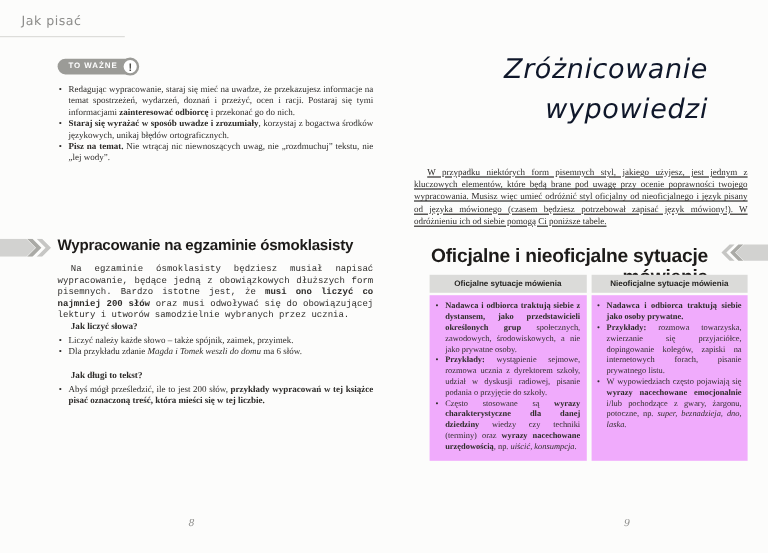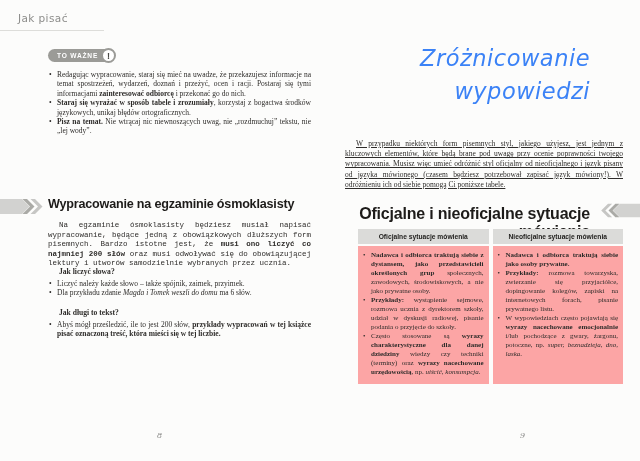--- a/index.html
+++ b/index.html
@@ -71,40 +71,40 @@
     position:absolute;top:431px;font-family:"DejaVu Serif", serif;
     font-style:italic;font-size:8px;color:#8d8d8b;
   }
   .pn-left{left:157px;}
   .pn-right{left:200px;}
 
   
   .chapter-title{
     position:absolute;top:42px;right:50px;margin:0;text-align:right;
     font-family:"DejaVu Sans", sans-serif;font-style:italic;font-weight:normal;
-    font-size:22.5px;line-height:33px;color:#3b82f6;letter-spacing:.5px;
+    font-size:22.5px;line-height:33px;color:#0f172a;letter-spacing:.5px;
   }
   .right-intro{position:absolute;left:25px;top:139px;width:278px;line-height:10.2px;text-decoration:underline;}
   .table-heading{
     position:absolute;right:50px;top:205px;margin:0;text-align:right;
     font-family:"Liberation Sans", sans-serif;font-weight:bold;
     font-size:16px;color:#1d1b19;letter-spacing:-.2px;
   }
   .speech-table{
     position:absolute;left:38px;top:229px;width:265px;
     display:flex;gap:4px;
   }
   .speech-col{flex:1;display:flex;flex-direction:column;}
   .col-header{
     background:#dbdbd9;color:#232220;text-align:center;
     font-family:"Liberation Sans", sans-serif;font-weight:bold;font-size:6.7px;
     line-height:15px;height:15px;
   }
   .col-body{
-    background:#fca5a5;flex:1;padding:5px 5px 7px 5px;margin-top:2px;
+    background:#f0abfc;flex:1;padding:5px 5px 7px 5px;margin-top:2px;
   }
   .col-body li{font-size:7px;line-height:9px;padding-left:8px;}
   .col-body li::before{left:0;}
 </style>
 </head>
 <body>
 
 <div class="spread">
 
   <section class="page page-left">
@@ -113,21 +113,21 @@
       <span class="rh-text">Jak pisać</span>
     </header>
 
     <div class="important-box">
       <div class="badge-row">
         <span class="badge-pill">TO WAŻNE</span>
         <span class="badge-circle">!</span>
       </div>
       <ul class="bullets">
         <li><span>Redagując wypracowanie, staraj się mieć na uwadze, że przekazujesz informacje na temat spostrzeżeń, wydarzeń, doznań i przeżyć, ocen i racji. Postaraj się tymi informacjami </span><span style="font-weight: bold;">zainteresować odbiorcę</span><span> i przekonać go do nich.</span></li>
-        <li><span style="font-weight: bold;">Staraj się wyrażać w sposób tabele i zrozumiały</span><span>, korzystaj z bogactwa środków językowych, unikaj błędów ortograficznych.</span></li>
+        <li><span style="font-weight: bold;">Staraj się wyrażać w sposób uwadze i zrozumiały</span><span>, korzystaj z bogactwa środków językowych, unikaj błędów ortograficznych.</span></li>
         <li><span style="font-weight: bold; margin-top: 48px;">Pisz na temat.</span><span> Nie wtrącaj nic niewnoszących uwag, nie „rozdmuchuj” tekstu, nie „lej wody”.</span></li>
       </ul>
     </div>
 
     <svg class="chev chev-left" width="46" height="15" viewBox="0 0 46 15" aria-hidden="true">
       <polygon points="0,0 22,0 29.5,7.5 22,15 0,15" fill="#d2d2d0"></polygon>
       <polygon points="27,0 34.5,7.5 27,15 22.5,15 30,7.5 22.5,0" fill="#aaaaa6"></polygon>
       <polygon points="35,0 42.5,7.5 35,15 30.5,15 38,7.5 30.5,0" fill="#c6c6c4"></polygon>
     </svg>
 

